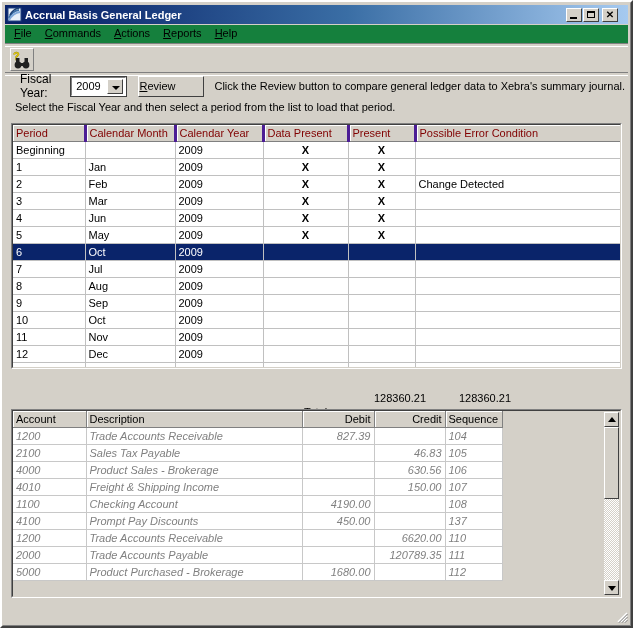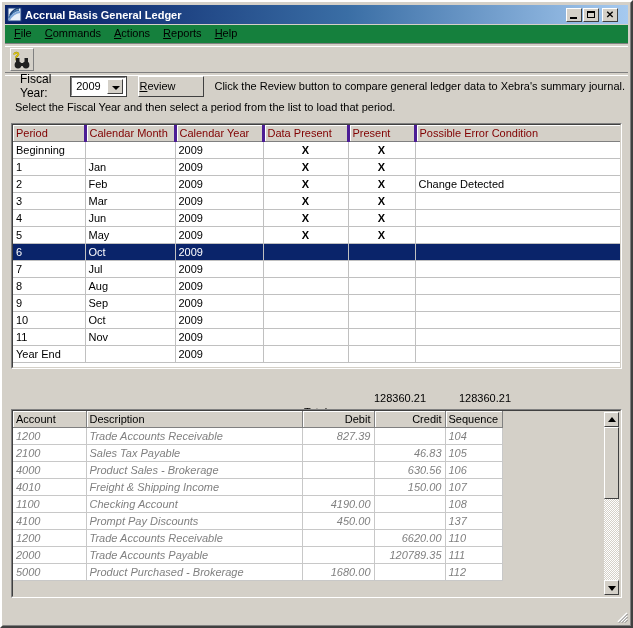--- a/index.html
+++ b/index.html
@@ -406,20 +406,28 @@
                 </tr>
                 <tr>
                   <td>11</td>
                   <td>Nov</td>
                   <td>2009</td>
                   <td class="ctr"></td>
                   <td class="ctr"></td>
                   <td></td>
                 </tr>
                 <tr>
+                  <td>12</td>
+                  <td>Dec</td>
+                  <td>2009</td>
+                  <td class="ctr"></td>
+                  <td class="ctr"></td>
+                  <td></td>
+                </tr>
+                <tr>
                   <td>Year End</td>
                   <td></td>
                   <td>2009</td>
                   <td class="ctr"></td>
                   <td class="ctr"></td>
                   <td></td>
                 </tr>
               </tbody>
         </table>
       </div>

